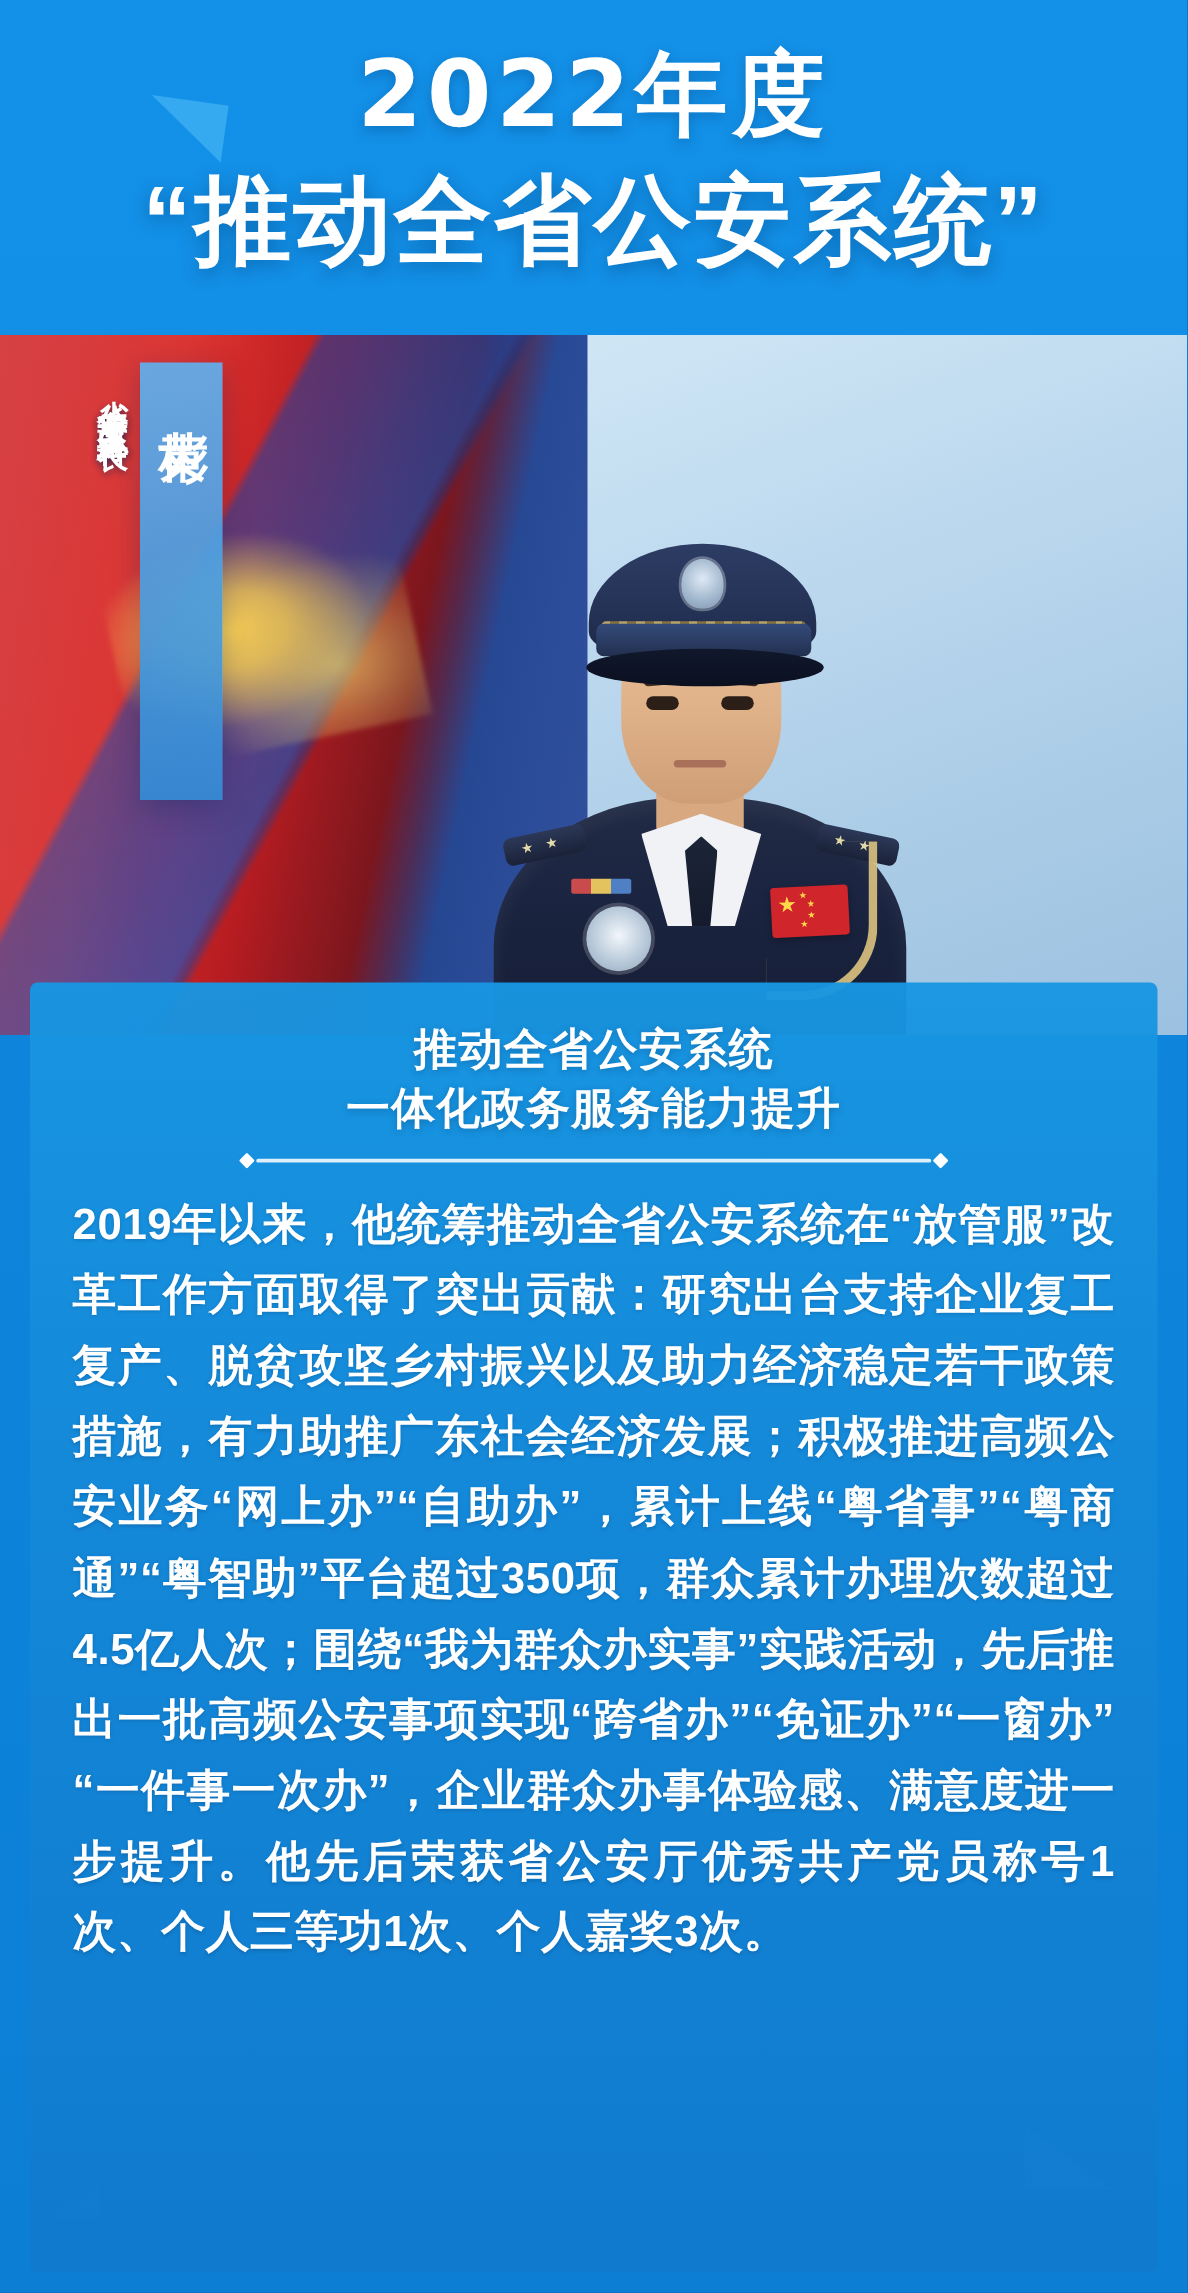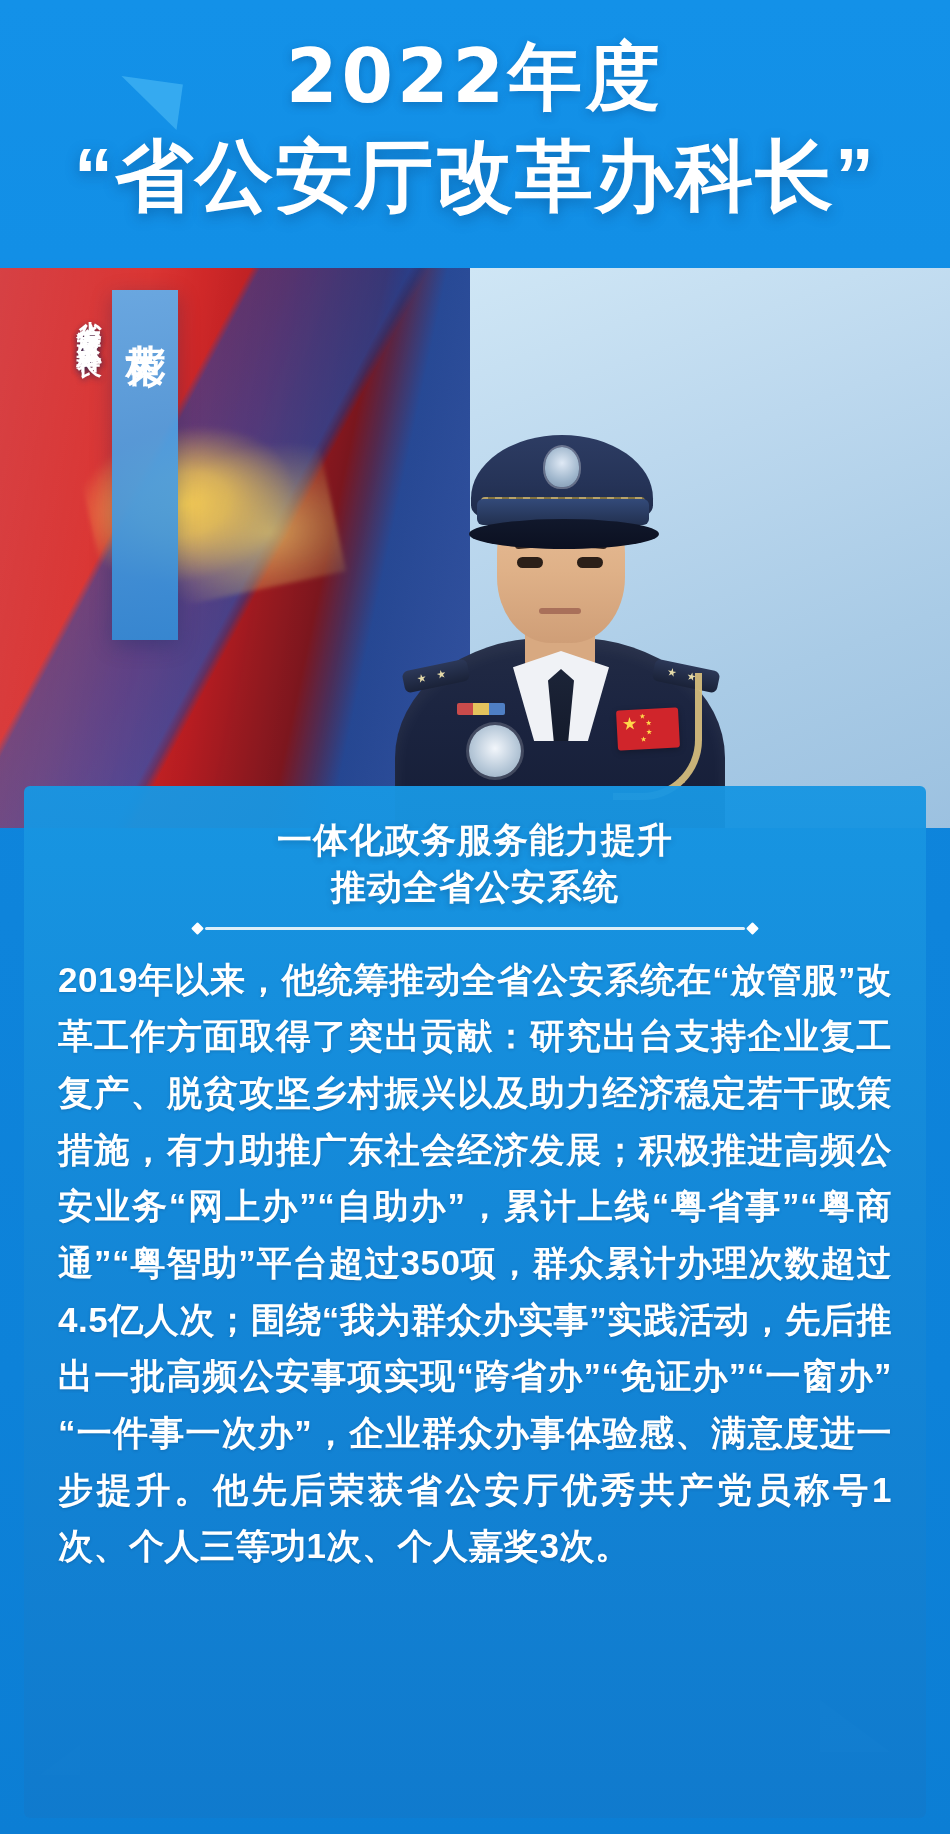--- a/index.html
+++ b/index.html
@@ -369,21 +369,21 @@
 <body>
 
 <div class="poster">
 
   <div class="tri tri-a"></div>
   <div class="tri tri-b"></div>
   <div class="tri tri-c"></div>
 
   <div class="header">
     <div class="title-year">2022年度</div>
-    <div class="title-main">“省公安厅改革办科长”</div>
+    <div class="title-main">“推动全省公安系统”</div>
   </div>
 
   <div class="photo-area">
     <div class="flag"></div>
     <div class="flag-sheen"></div>
     <div class="photo-bg-right"></div>
 
     <div class="officer">
       <div class="of-shoulders"></div>
       <div class="of-neck"></div>
@@ -420,19 +420,19 @@
       </div>
     </div>
   </div>
 
   <div class="plaque">
     <div class="name">黄彬</div>
   </div>
   <div class="plaque-title">省公安厅改革办科长</div>
 
   <div class="panel">
+    <div class="panel-heading">推动全省公安系统</div>
     <div class="panel-heading">一体化政务服务能力提升</div>
-    <div class="panel-heading">推动全省公安系统</div>
     <div class="rule"></div>
     <div class="body-text">2019年以来，他统筹推动全省公安系统在“放管服”改革工作方面取得了突出贡献：研究出台支持企业复工复产、脱贫攻坚乡村振兴以及助力经济稳定若干政策措施，有力助推广东社会经济发展；积极推进高频公安业务“网上办”“自助办”，累计上线“粤省事”“粤商通”“粤智助”平台超过350项，群众累计办理次数超过4.5亿人次；围绕“我为群众办实事”实践活动，先后推出一批高频公安事项实现“跨省办”“免证办”“一窗办”“一件事一次办”，企业群众办事体验感、满意度进一步提升。他先后荣获省公安厅优秀共产党员称号1次、个人三等功1次、个人嘉奖3次。</div>
   </div>
 
 </div>
 
 </body></html>

